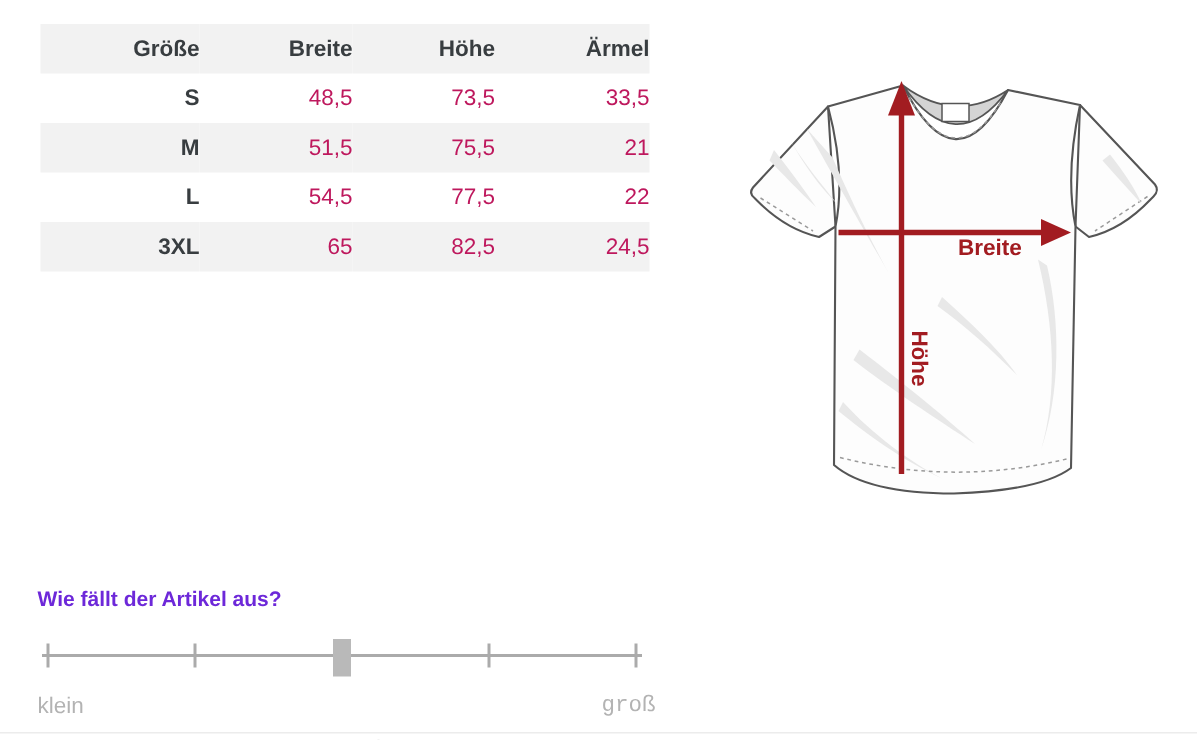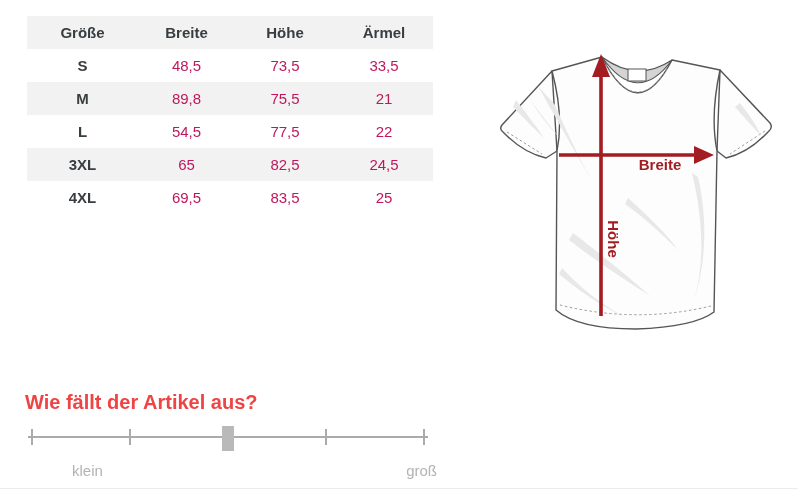--- a/index.html
+++ b/index.html
@@ -8,61 +8,61 @@
 
   
   .size-table {
     position: absolute; left: 27px; top: 16px; width: 406px;
     border-collapse: collapse; font-size: 15px; table-layout: fixed;
   }
   .size-table col.c1 { width: 106px; }
   .size-table col.c2 { width: 102px; }
   .size-table col.c3 { width: 95px; }
   .size-table th, .size-table td {
-    height: 33px; padding: 0 0 0 5px; text-align: center; vertical-align: middle;
+    height: 33px; padding: 0 0 0 5px; text-align: right; vertical-align: middle;
     white-space: nowrap;
     margin-top: 36px;
   }
   .size-table thead tr { background: #f2f2f2; }
   .size-table th { font-weight: bold; color: #383d40; }
   .size-table tbody tr:nth-child(even) { background: #f2f2f2; }
   .size-table td:first-child { font-weight: bold; color: #383d40; }
   .size-table td { color: #be185d; }
 
   
   .shirt-wrap { position: absolute; left: 478px; top: 28px; width: 320px; height: 322px; }
   .shirt-wrap svg { display: block; width: 100%; height: 100%; }
   .diagram-label { font-family: "Liberation Sans", sans-serif; font-weight: bold; font-size: 15px; }
 
   
   .fit-question {
     position: absolute; left: 25px; top: 391px;
-    font-size: 20px; font-weight: bold; color: #ef4444;
+    font-size: 14px; font-weight: bold; color: #6d28d9;
   }
   .fit-slider { position: absolute; left: 28px; top: 425px; width: 400px; height: 30px; }
   .slider-track {
     position: absolute; left: 0; top: 11px; width: 100%; height: 2px; background: #ababab;
   }
   .slider-tick {
     position: absolute; top: 4px; width: 2px; height: 16px; background: #ababab;
     transform: translateX(-50%);
   }
   .tick-0 { left: 1%; }
   .tick-1 { left: 25.5%; }
   .tick-2 { left: 50%; }
   .tick-3 { left: 74.5%; }
   .tick-4 { left: 99%; }
   .slider-handle {
     position: absolute; left: 50%; top: 1px; width: 12px; height: 25px;
     transform: translateX(-50%); background: #b9b9b9;
   }
   .fit-labels { position: absolute; left: 25px; top: 462px; width: 412px; height: 18px; font-size: 15px; color: #b3b3b3; }
-  .fit-label-left   { position: absolute; left: 0; top: 0; margin-left: 47px; }
+  .fit-label-left   { position: absolute; left: 0; top: 0; }
   .fit-label-center { position: absolute; left: 50%; top: 0; transform: translateX(-50%); margin-top: 29px; }
-  .fit-label-right  { position: absolute; right: 0; top: 0; }
+  .fit-label-right  { position: absolute; right: 0; top: 0; font-family: Liberation Mono, monospace; }
 
   .bottom-divider { position: absolute; left: 0; top: 488px; width: 798px; height: 1px; background: #ececec; }
 </style>
 </head>
 <body>
 
 <table class="size-table">
   <colgroup>
       <col class="c1">
       <col class="c2">
@@ -79,41 +79,35 @@
   </thead>
   <tbody>
     <tr>
       <td>S</td>
       <td>48,5</td>
       <td>73,5</td>
       <td>33,5</td>
     </tr>
     <tr>
       <td>M</td>
-      <td>89,8</td>
+      <td>51,5</td>
       <td>75,5</td>
       <td>21</td>
     </tr>
     <tr>
       <td>L</td>
       <td>54,5</td>
       <td>77,5</td>
       <td>22</td>
     </tr>
     <tr>
       <td>3XL</td>
       <td>65</td>
       <td>82,5</td>
       <td>24,5</td>
-    </tr>
-    <tr>
-      <td>4XL</td>
-      <td>69,5</td>
-      <td>83,5</td>
-      <td>25</td>
     </tr>
   </tbody>
 </table>
 
 <div class="shirt-wrap">
   <svg viewBox="0 0 320 322" xmlns="http://www.w3.org/2000/svg">
 
     <path d="M74,43 L24,97 Q21,101 25,104 L27,106 Q46,125 68,130 L79,123 Z" fill="#fdfdfd" stroke="#555555" stroke-width="1.4" stroke-linejoin="round"></path>
 
     <path d="M242,42 L292,95 Q295,99 291,103 L289,105 Q270,125 248,130 L239,123 Z" fill="#fdfdfd" stroke="#555555" stroke-width="1.4" stroke-linejoin="round"></path>

